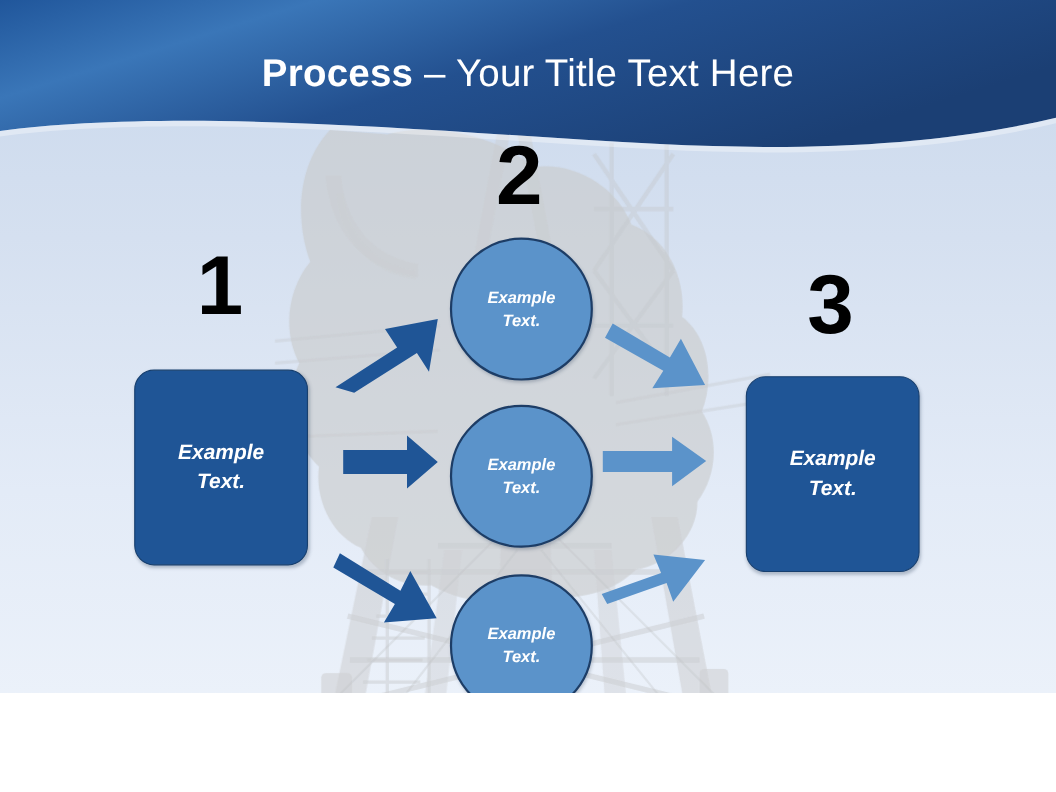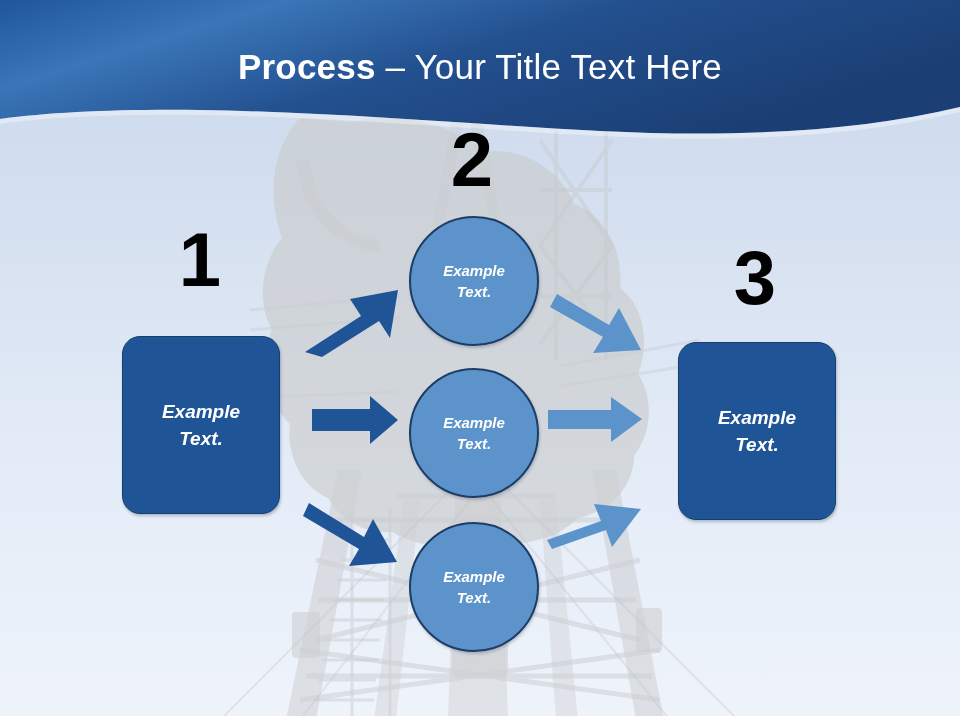--- a/index.html
+++ b/index.html
@@ -6,21 +6,21 @@
     margin: 0;
     padding: 0;
     background: #ffffff;
   }
   body {
     font-family: "Liberation Sans", sans-serif;
   }
   .slide {
     position: relative;
     width: 960px;
-    height: 716px;
+    height: 630px;
     overflow: hidden;
     background: linear-gradient(180deg, #cfdcee 0%, #d6e1f0 32%, #e2eaf6 62%, #eef3fa 100%);
   }
 
   
   .bg-watermark {
     position: absolute;
     left: 0; top: 0;
     width: 960px; height: 720px;
     opacity: 1;

